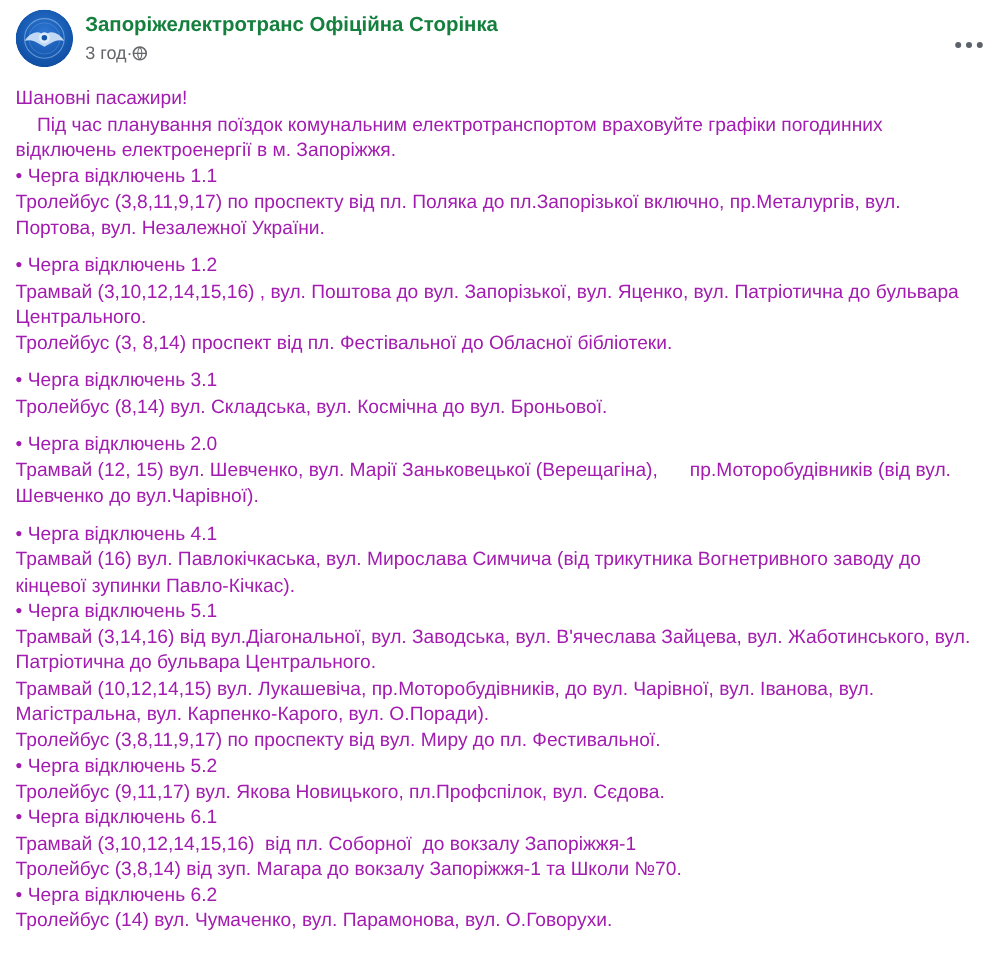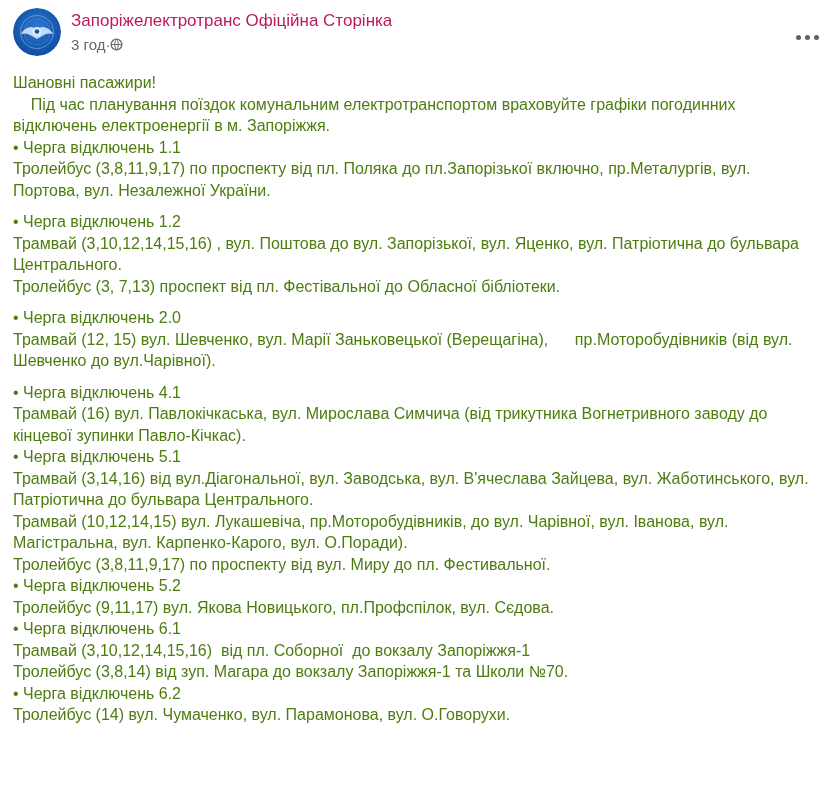--- a/index.html
+++ b/index.html
@@ -23,22 +23,22 @@
     width: 48px; height: 48px;
     border-radius: 50%;
     flex: 0 0 48px;
     cursor: pointer;
     overflow: hidden;
   }
   .avatar svg { display: block; }
   .header-text { margin-left: 10px; padding-top: 2px; }
   .page-name {
     font-size: 17px;
-    font-weight: 400;
-    color: #be185d;
+    font-weight: 700;
+    color: #15803d;
     line-height: 22px;
     cursor: pointer;
   }
   .meta {
     display: flex;
     align-items: center;
     gap: 0;
     margin-top: 3px;
     font-size: 15px;
     color: #65676B;
@@ -63,21 +63,21 @@
     width: 5px; height: 5px;
     border-radius: 50%;
     background: #5c6269;
   }
 
   
   .post-body {
     padding: 16px 16px 0 13px;
     font-size: 16px;
     line-height: 21.5px;
-    color: #4d7c0f;
+    color: #a21caf;
   }
   .post-paragraph {
     margin: 0 0 10px 0;
     white-space: pre-wrap;
     word-wrap: break-word;
   }
   .post-paragraph:last-child { margin-bottom: 16px; }
 </style>
 </head>
 <body>
@@ -126,21 +126,23 @@
 
   </div>
 
   <div class="post-body">
     <p class="post-paragraph">Шановні пасажири!
     Під час планування поїздок комунальним електротранспортом враховуйте графіки погодинних відключень електроенергії в м. Запоріжжя.
 • Черга відключень 1.1
 Тролейбус (3,8,11,9,17) по проспекту від пл. Поляка до пл.Запорізької включно, пр.Металургів, вул. Портова, вул. Незалежної України.</p>
     <p class="post-paragraph">• Черга відключень 1.2
 Трамвай (3,10,12,14,15,16) , вул. Поштова до вул. Запорізької, вул. Яценко, вул. Патріотична до бульвара Центрального.
-Тролейбус (3, 7,13) проспект від пл. Фестівальної до Обласної бібліотеки.</p>
+Тролейбус (3, 8,14) проспект від пл. Фестівальної до Обласної бібліотеки.</p>
+    <p class="post-paragraph">• Черга відключень 3.1
+Тролейбус (8,14) вул. Складська, вул. Космічна до вул. Броньової.</p>
     <p class="post-paragraph">• Черга відключень 2.0
 Трамвай (12, 15) вул. Шевченко, вул. Марії Заньковецької (Верещагіна),      пр.Моторобудівників (від вул. Шевченко до вул.Чарівної).</p>
     <p class="post-paragraph">• Черга відключень 4.1
 Трамвай (16) вул. Павлокічкаська, вул. Мирослава Симчича (від трикутника Вогнетривного заводу до кінцевої зупинки Павло-Кічкас).
 • Черга відключень 5.1
 Трамвай (3,14,16) від вул.Діагональної, вул. Заводська, вул. В'ячеслава Зайцева, вул. Жаботинського, вул. Патріотична до бульвара Центрального.
 Трамвай (10,12,14,15) вул. Лукашевіча, пр.Моторобудівників, до вул. Чарівної, вул. Іванова, вул. Магістральна, вул. Карпенко-Карого, вул. О.Поради).
 Тролейбус (3,8,11,9,17) по проспекту від вул. Миру до пл. Фестивальної.
 • Черга відключень 5.2
 Тролейбус (9,11,17) вул. Якова Новицького, пл.Профспілок, вул. Сєдова.

